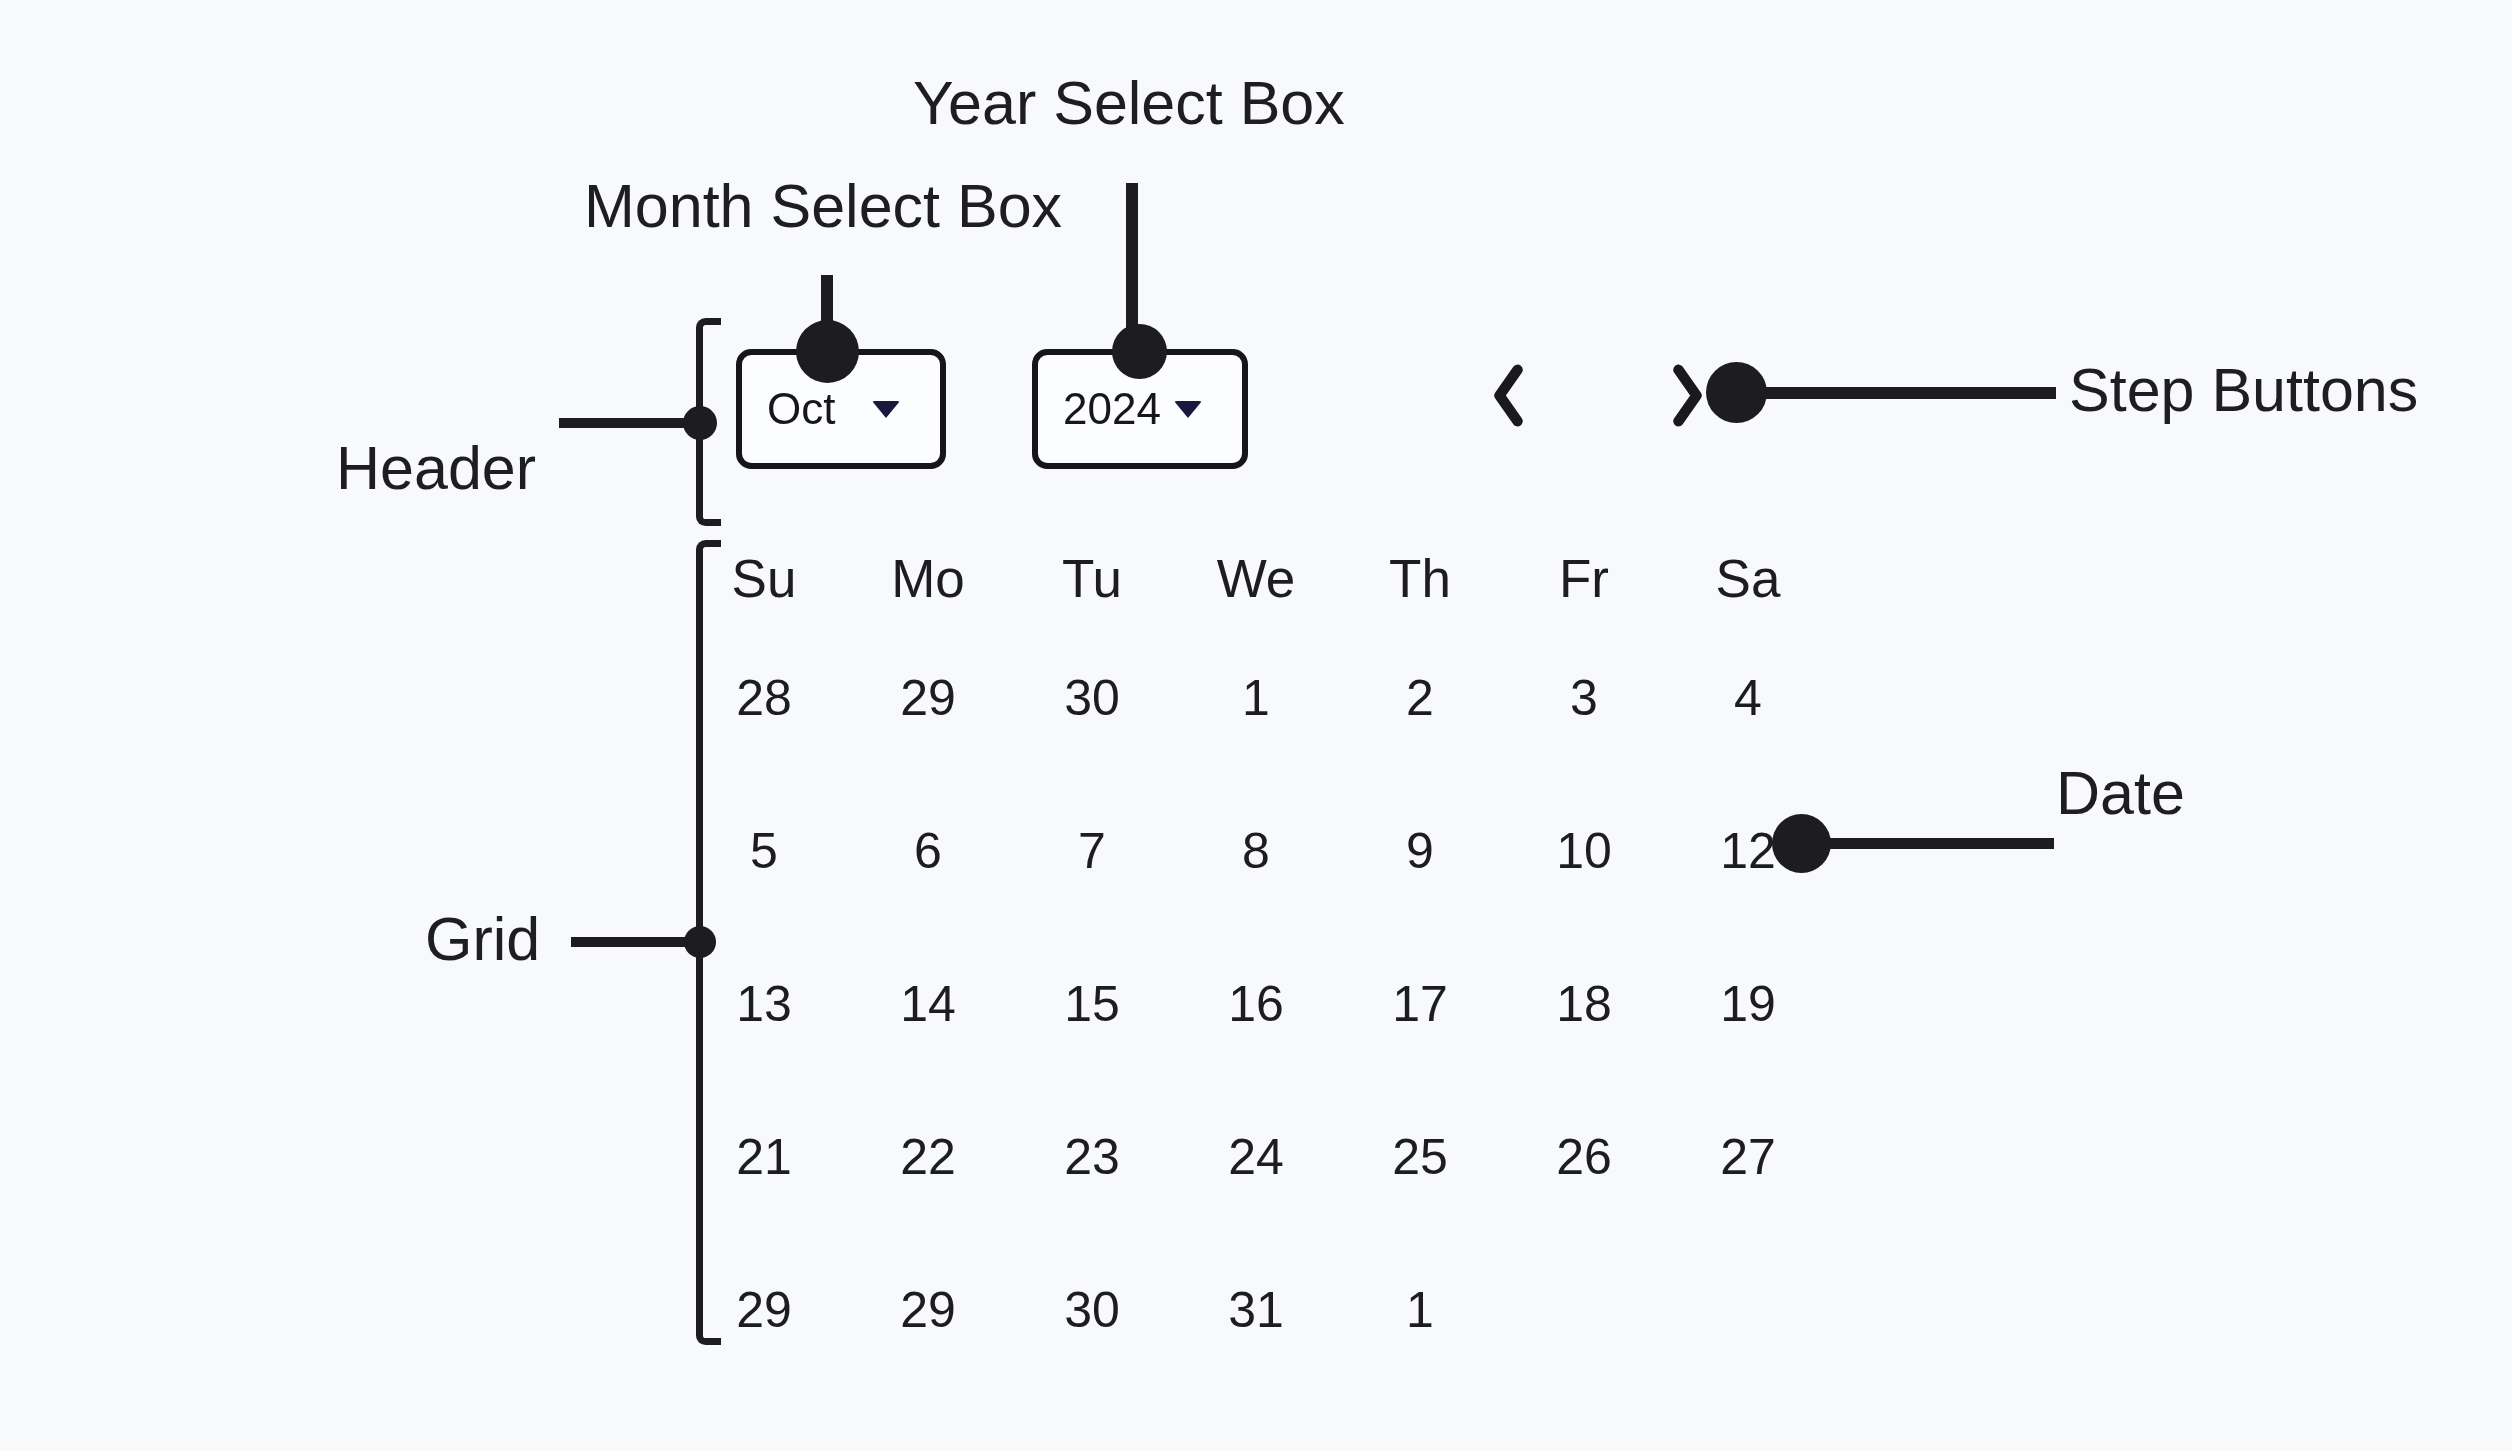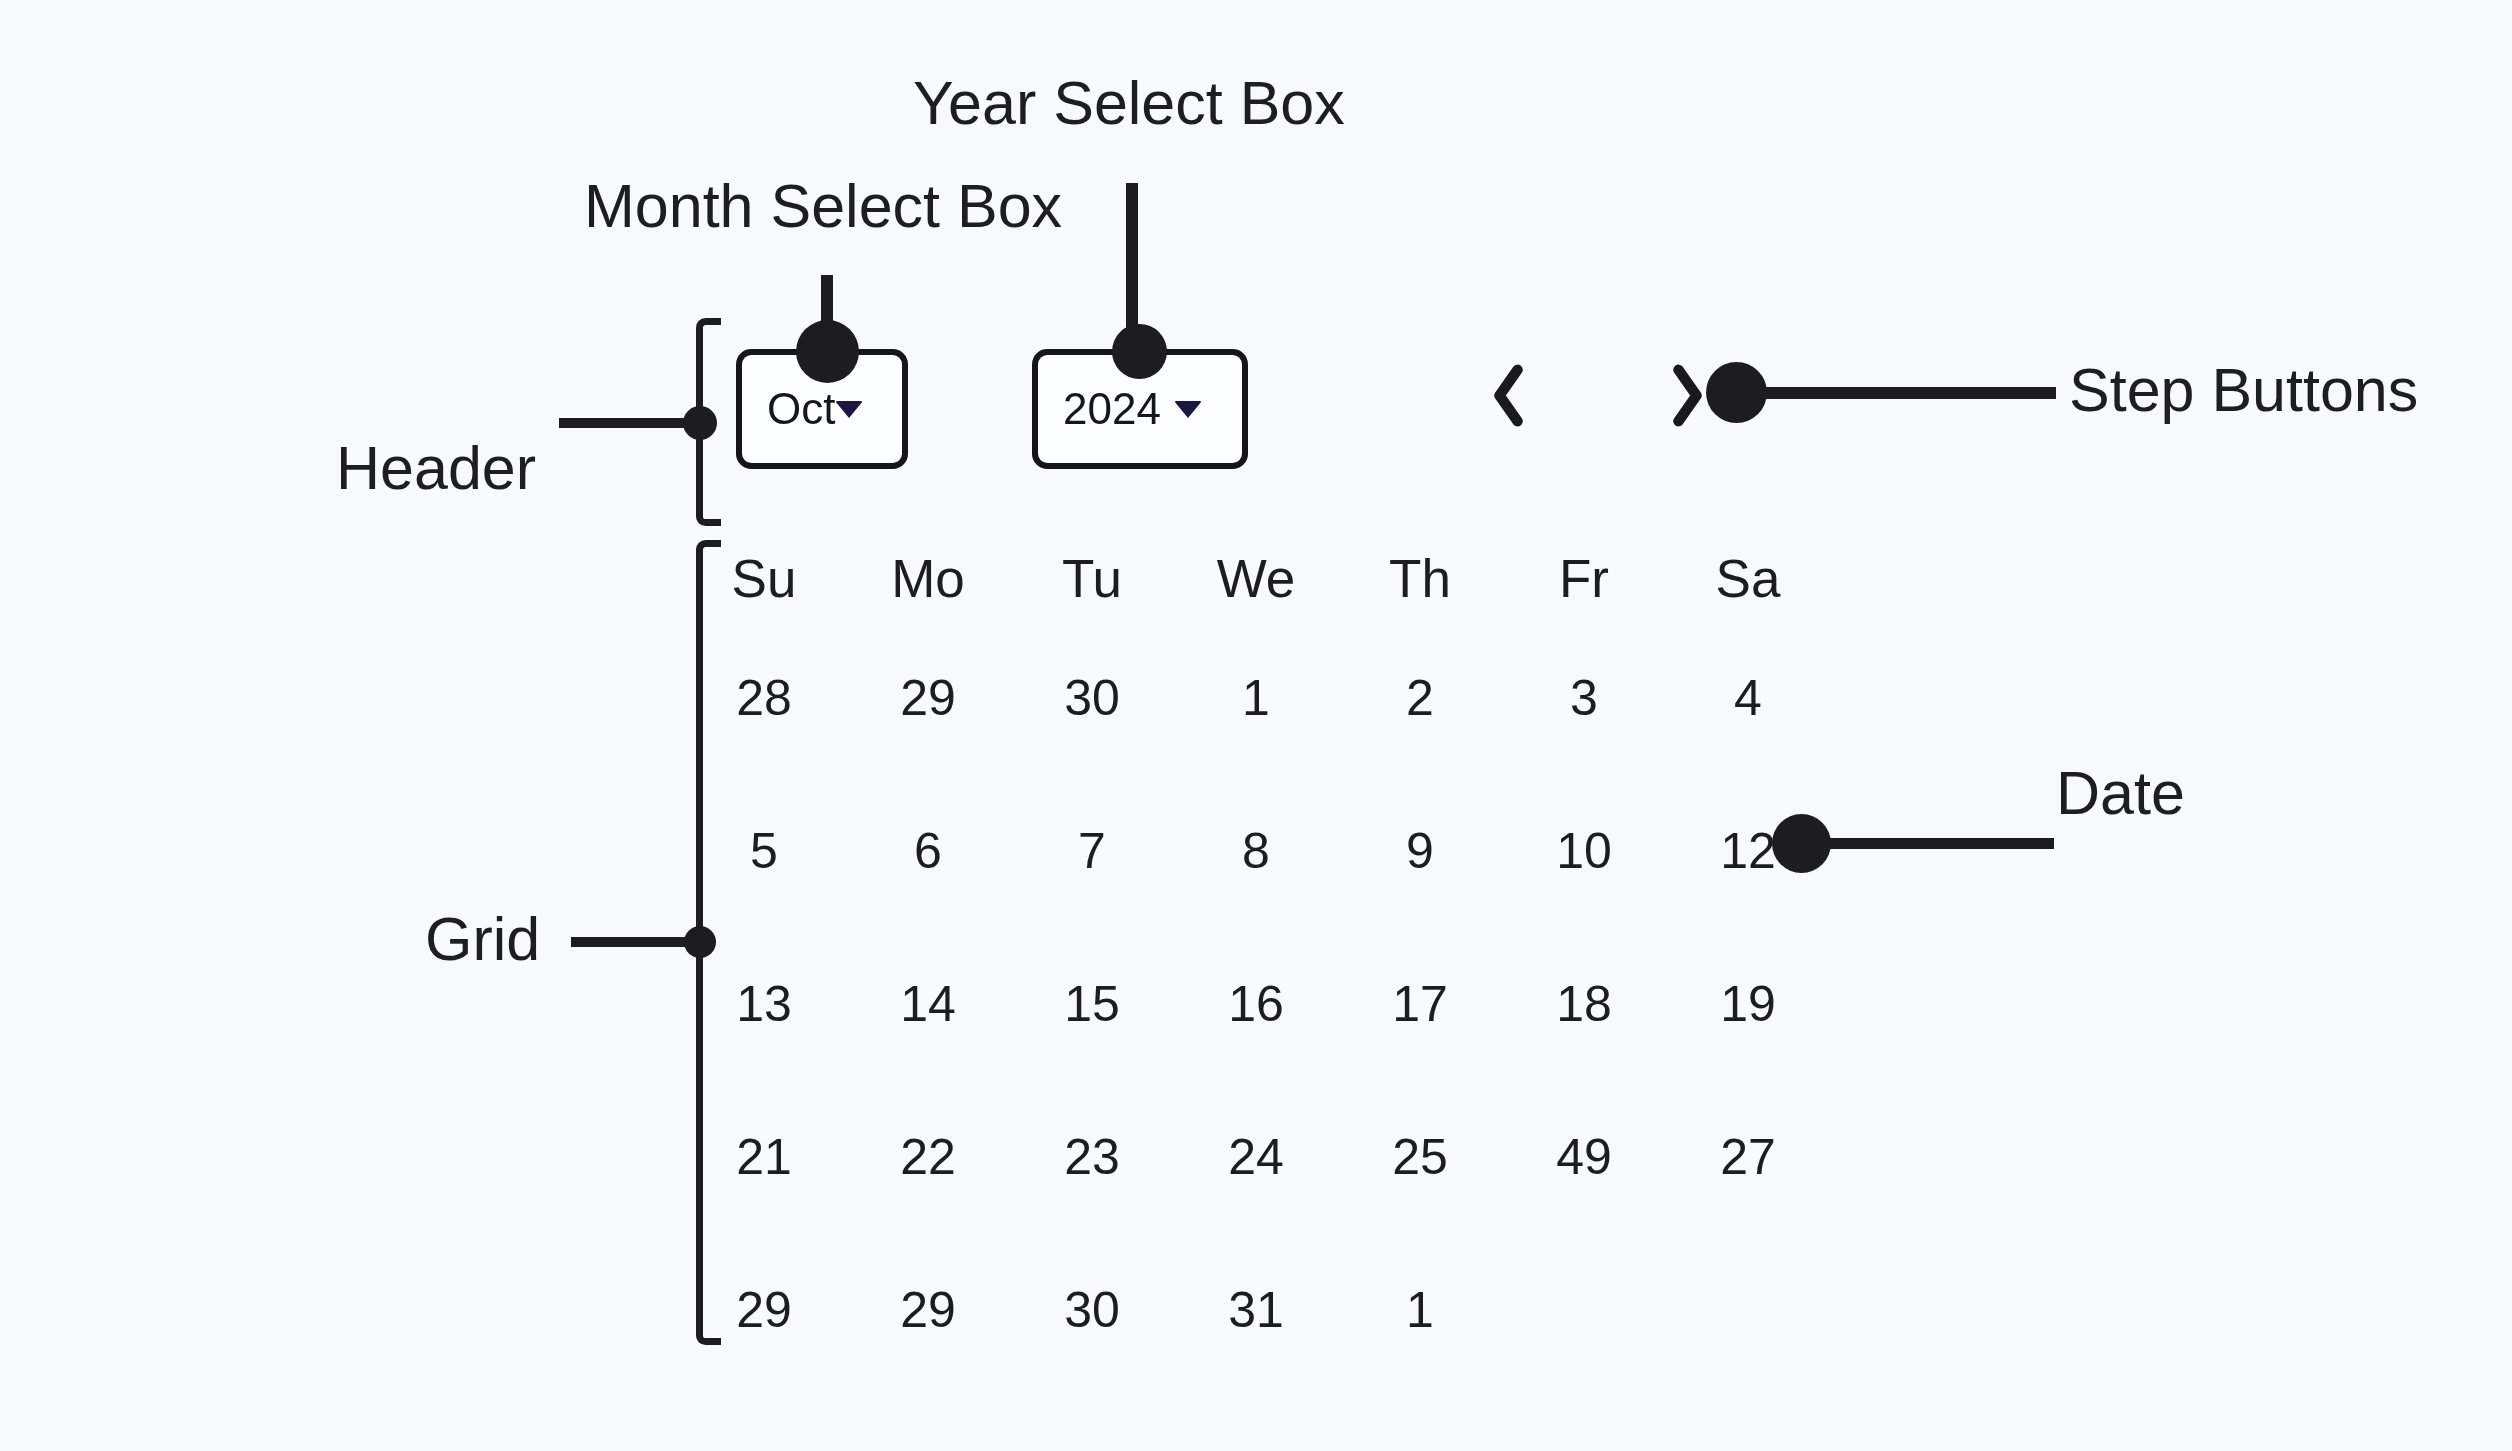--- a/index.html
+++ b/index.html
@@ -101,21 +101,21 @@
   <div class="vline" style="left:1126px;top:183px;width:11.5px;height:174px;"></div>
   <div class="vline" style="left:821px;top:275px;width:11.5px;height:82px;"></div>
   <div class="hline" style="left:559px;top:418px;width:143px;height:9.6px;"></div>
   <div class="hline" style="left:1758px;top:387px;width:298px;height:11.5px;"></div>
   <div class="hline" style="left:571px;top:937px;width:130px;height:9.6px;"></div>
   <div class="hline" style="left:1813px;top:838px;width:241px;height:10.5px;"></div>
 
   <div class="bracket" style="left:696px;top:318px;height:208px;"></div>
   <div class="bracket" style="left:696px;top:540px;height:805px;"></div>
 
-  <div class="selectbox" style="left:736px;top:349px;width:172px;">
+  <div class="selectbox" style="left:736px;top:349px;width:210px;">
     <span class="value">Oct</span>
     <span class="caret-down"></span>
   </div>
   <div class="selectbox" style="left:1032px;top:349px;width:216px;">
     <span class="value">2024</span>
     <span class="caret-down"></span>
   </div>
 
   <button class="stepbtn" style="left:1490px;top:363px;">
     <span>
@@ -171,21 +171,21 @@
     <div class="cell day">17</div>
     <div class="cell day">18</div>
 
     <div class="cell day">19</div>
     <div class="cell day">21</div>
     <div class="cell day">22</div>
     <div class="cell day">23</div>
     <div class="cell day">24</div>
     <div class="cell day">25</div>
 
-    <div class="cell day">49</div>
+    <div class="cell day">26</div>
     <div class="cell day">27</div>
     <div class="cell day">29</div>
     <div class="cell day">29</div>
     <div class="cell day">30</div>
     <div class="cell day">31</div>
     <div class="cell day">1</div>
   </div>
 
 </div>
 

